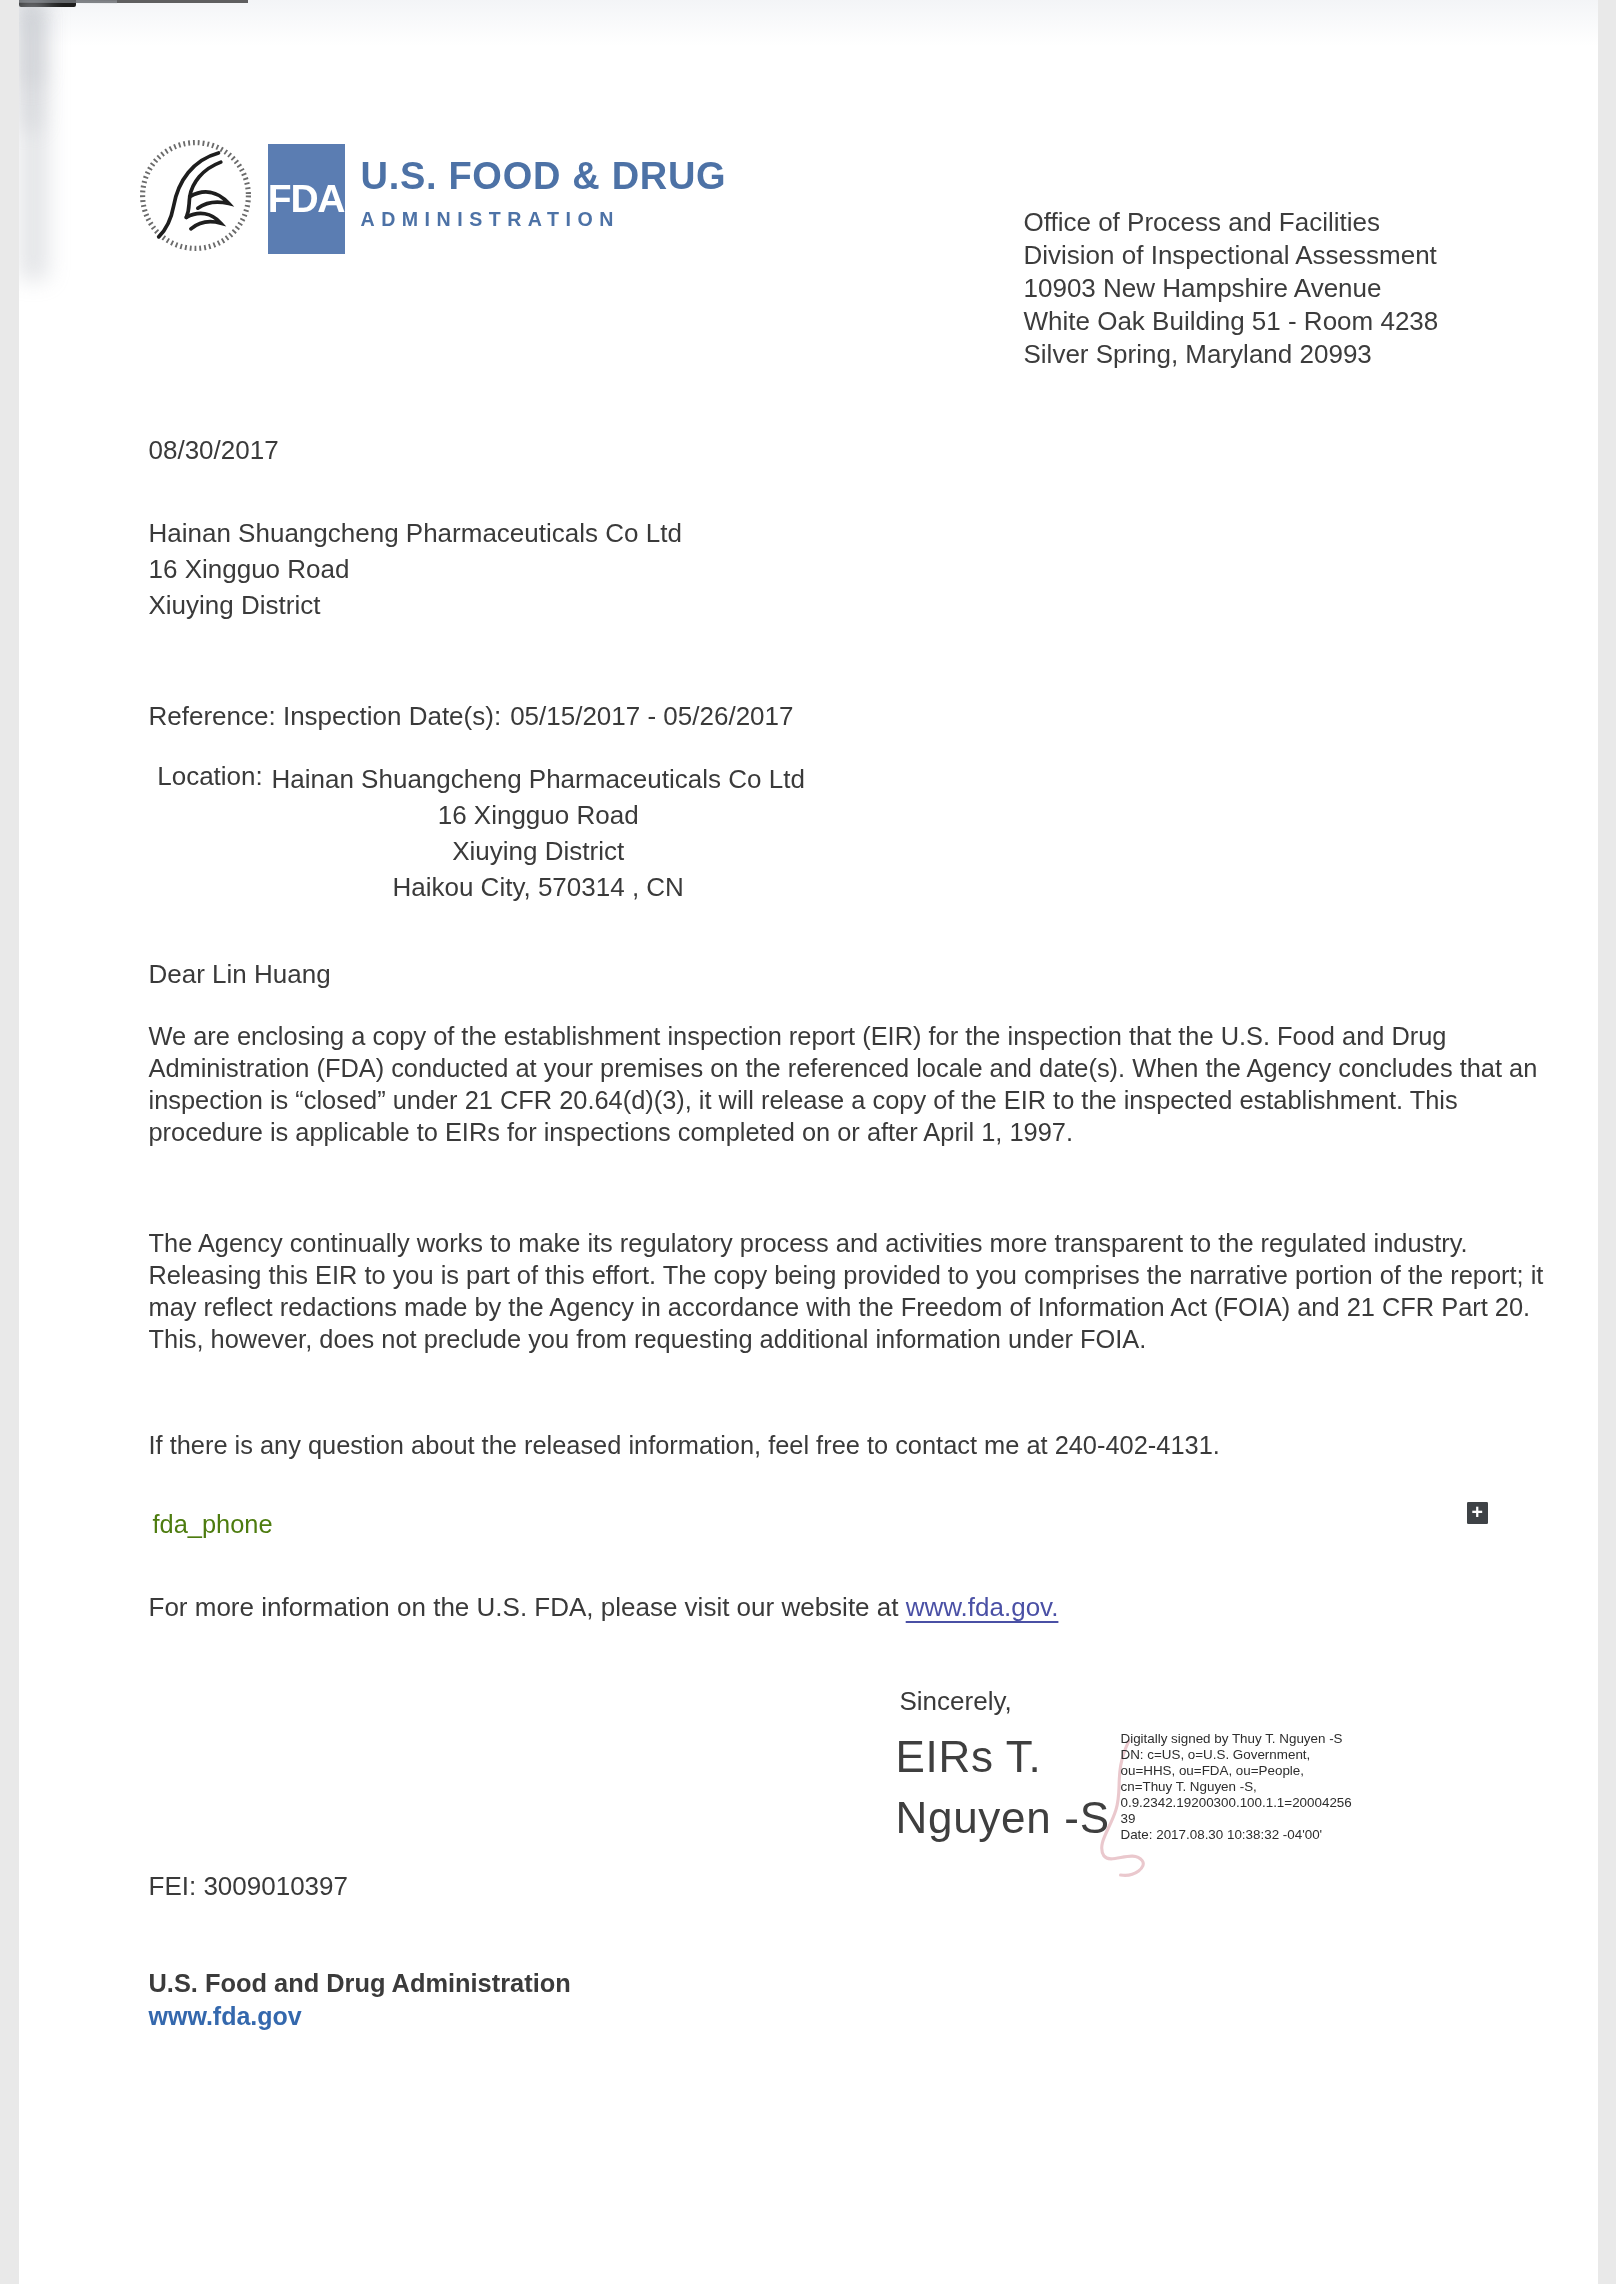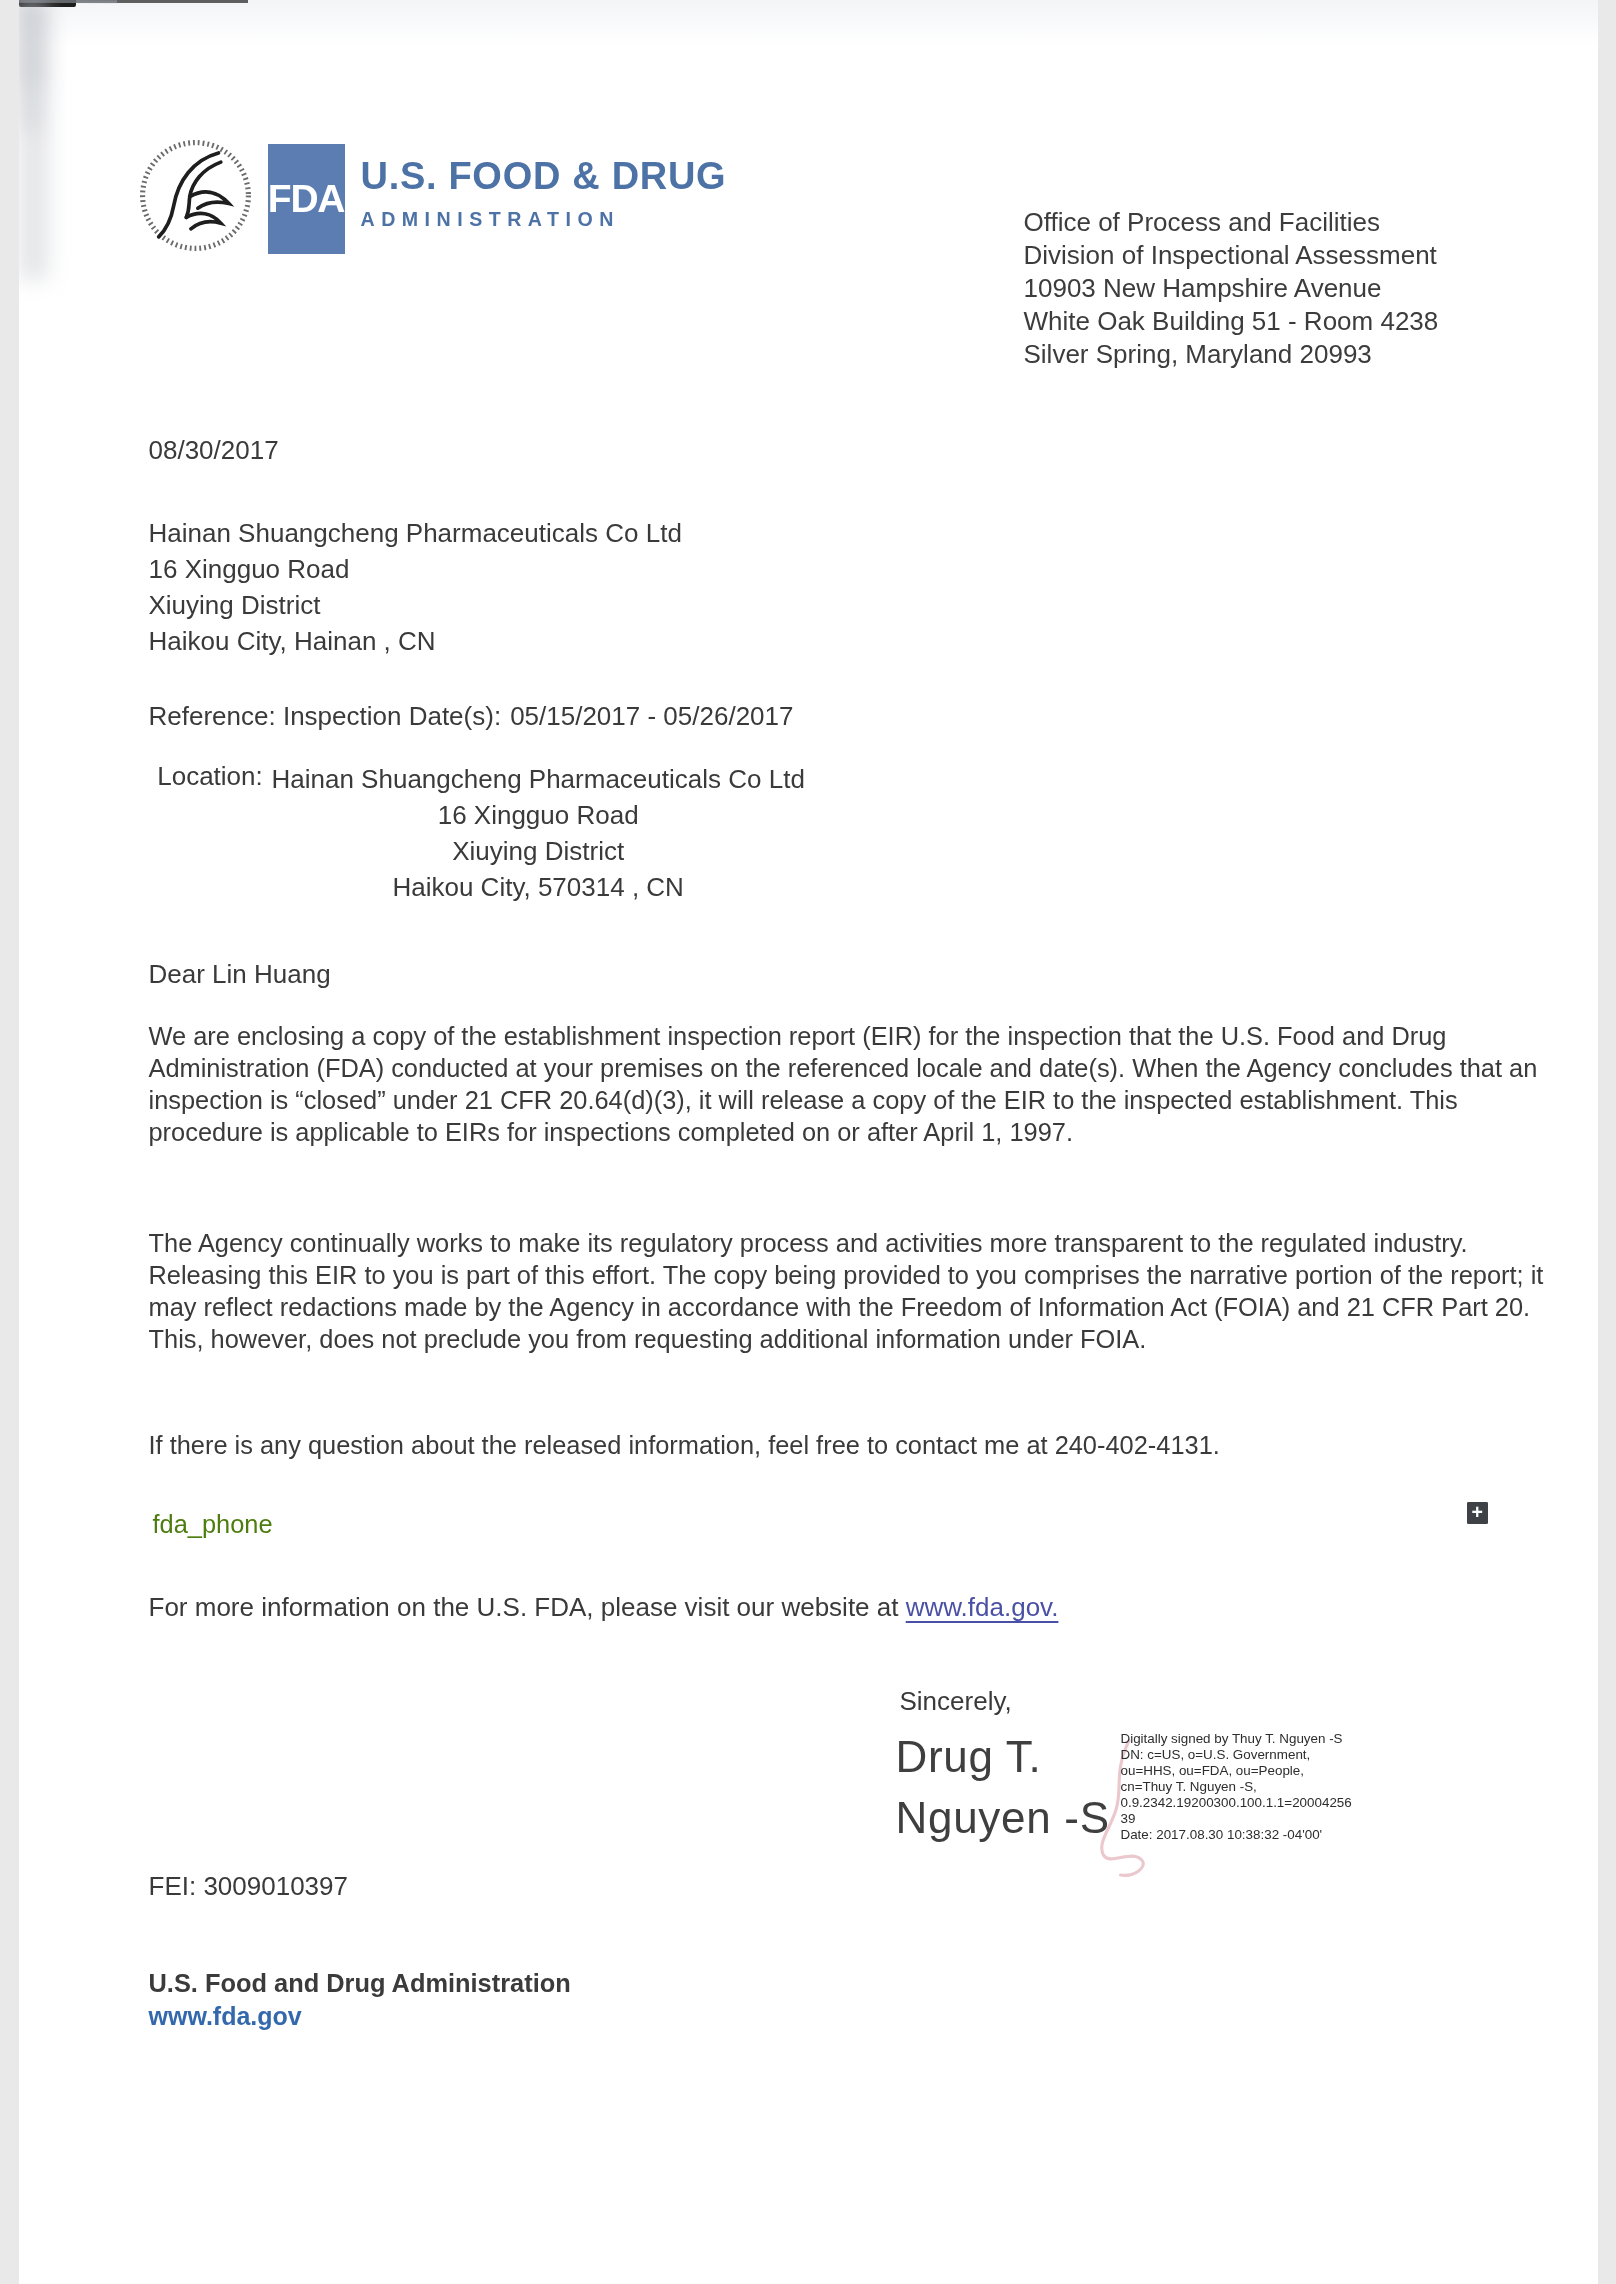--- a/index.html
+++ b/index.html
@@ -121,21 +121,20 @@
     <div>White Oak Building 51 - Room 4238</div>
     <div>Silver Spring, Maryland 20993</div>
   </div>
 
   <div class="txt date-line">08/30/2017</div>
 
   <div class="txt recipient">
     <div>Hainan Shuangcheng Pharmaceuticals Co Ltd</div>
     <div>16 Xingguo Road</div>
     <div>Xiuying District</div>
-    <div>Haikou City, Hainan , CN</div>
   </div>
 
   <div class="txt reference">
     <span>Reference: Inspection Date(s):</span><span class="ref-value">05/15/2017 - 05/26/2017</span>
   </div>
 
   <div class="txt location">
     <span class="loc-label">Location:</span>
     <span class="loc-lines">
       <div>Hainan Shuangcheng Pharmaceuticals Co Ltd</div>
@@ -153,21 +152,21 @@
   <div class="txt phone-ph">fda_phone</div>
   <div class="plus-badge">+</div>
 
   <div class="txt website">
     <span>For more information on the U.S. FDA, please visit our website at </span><a>www.fda.gov.</a>
   </div>
 
   <div class="txt closing">Sincerely,</div>
 
   <div class="sig-name">
-    <div>Drug T.</div>
+    <div>EIRs T.</div>
     <div>Nguyen -S</div>
   </div>
 
   <svg class="sig-squiggle" viewBox="0 0 100 130" aria-hidden="true">
     <path d="M55 8 C 42 35, 50 48, 44 66 C 39 82, 28 94, 34 104 C 40 112, 58 98, 66 108 C 70 113, 60 122, 48 120" fill="none" stroke="#e3b6bd" stroke-width="2.6" stroke-linecap="round"></path>
   </svg>
 
   <div class="sig-details">
     <div>Digitally signed by Thuy T. Nguyen -S</div>
     <div>DN: c=US, o=U.S. Government,</div>

